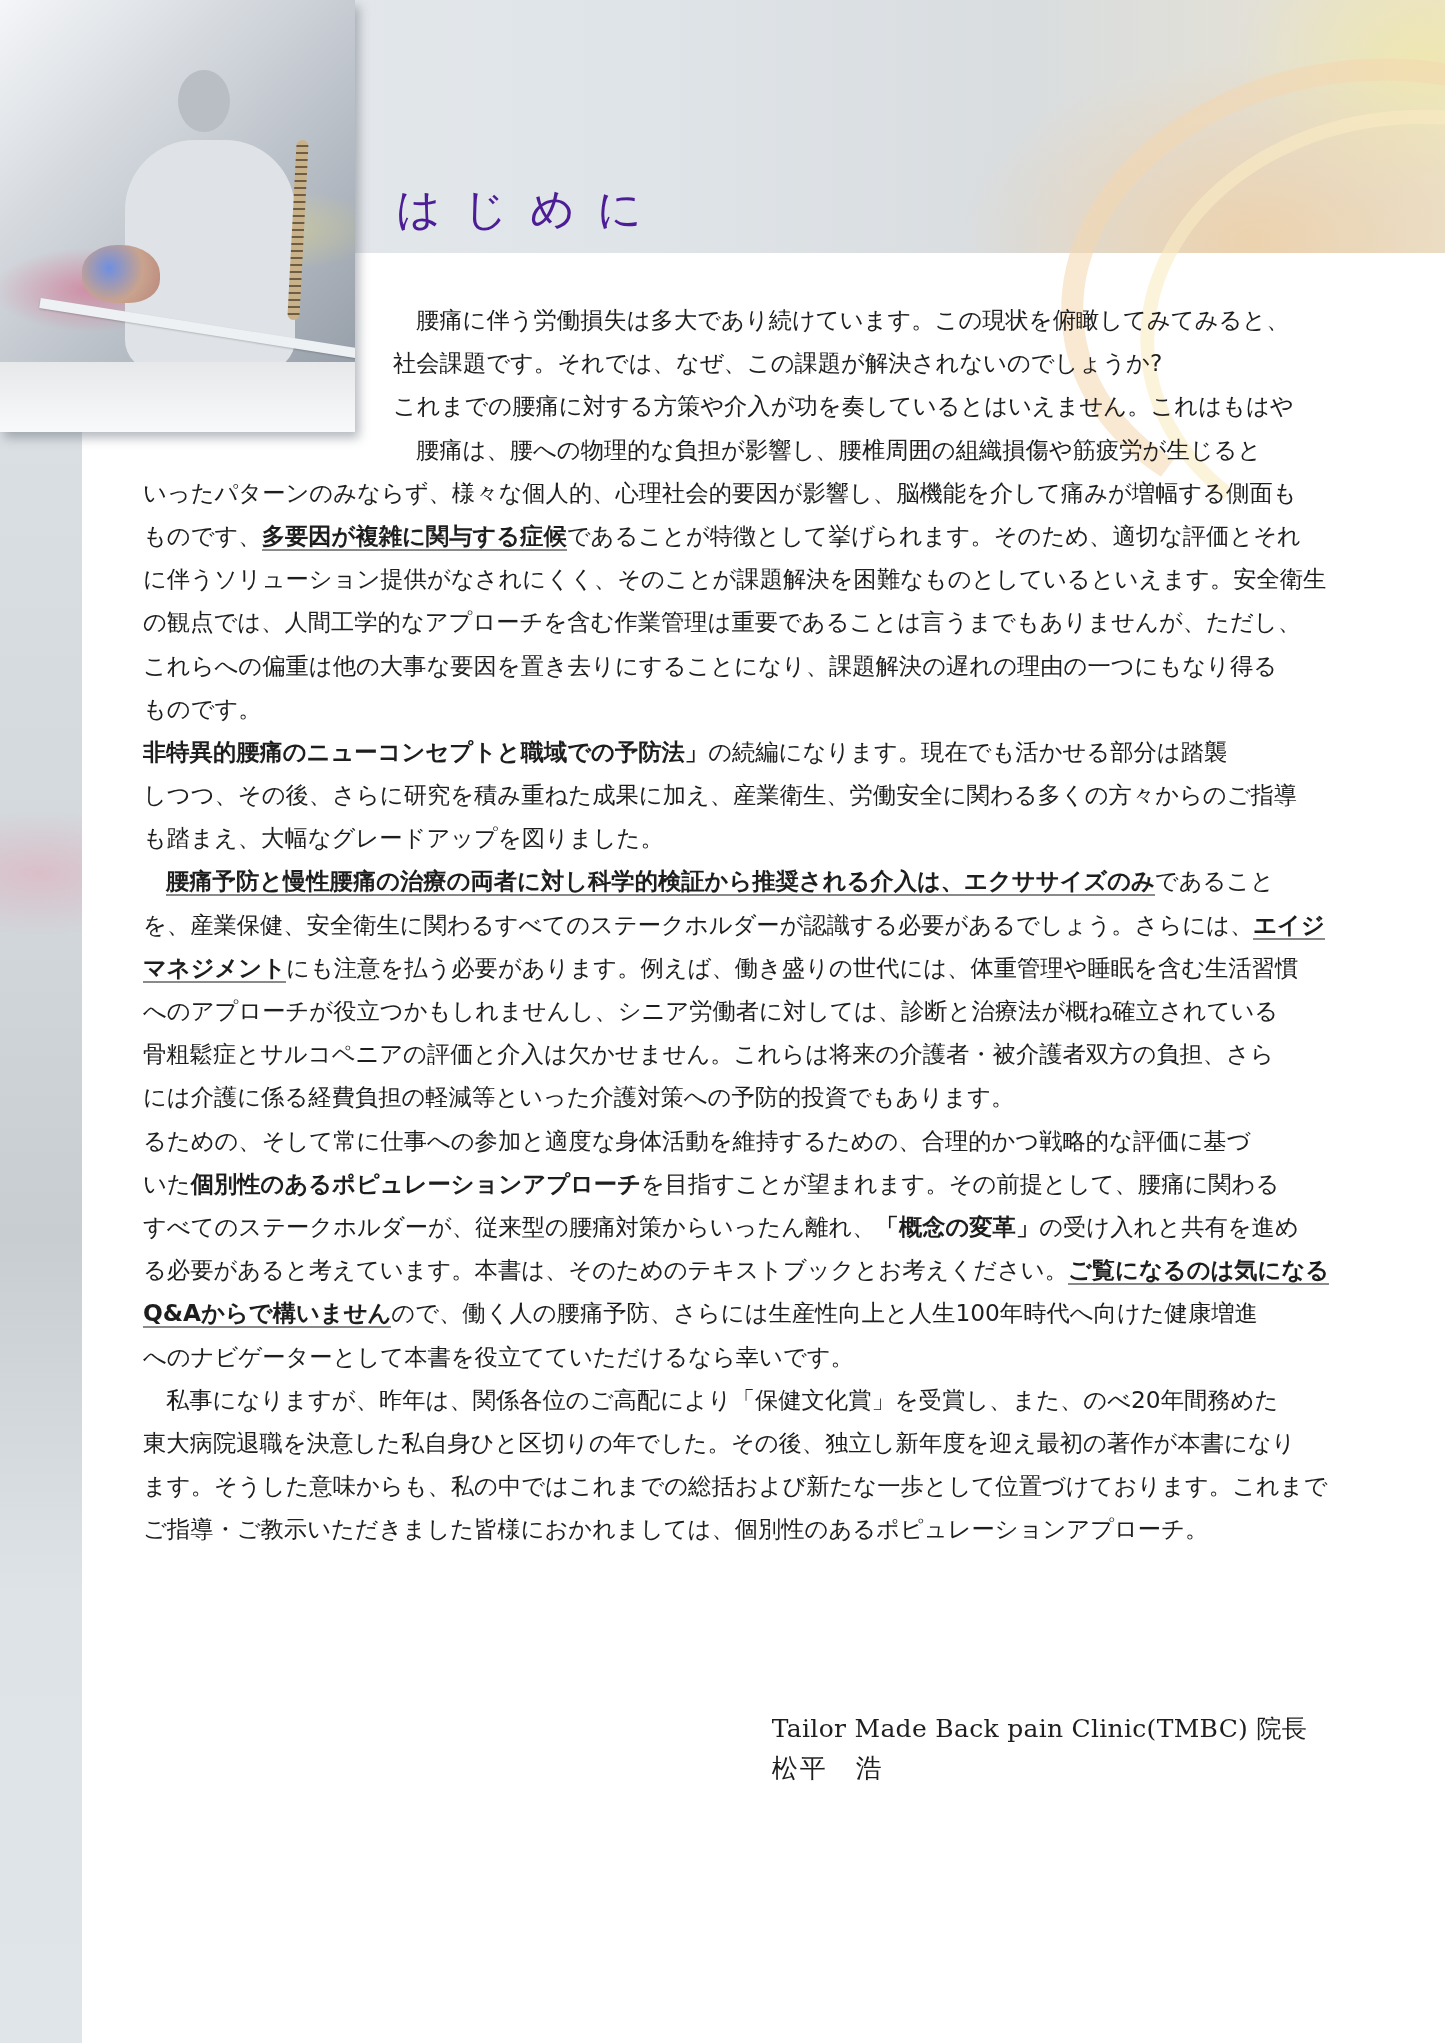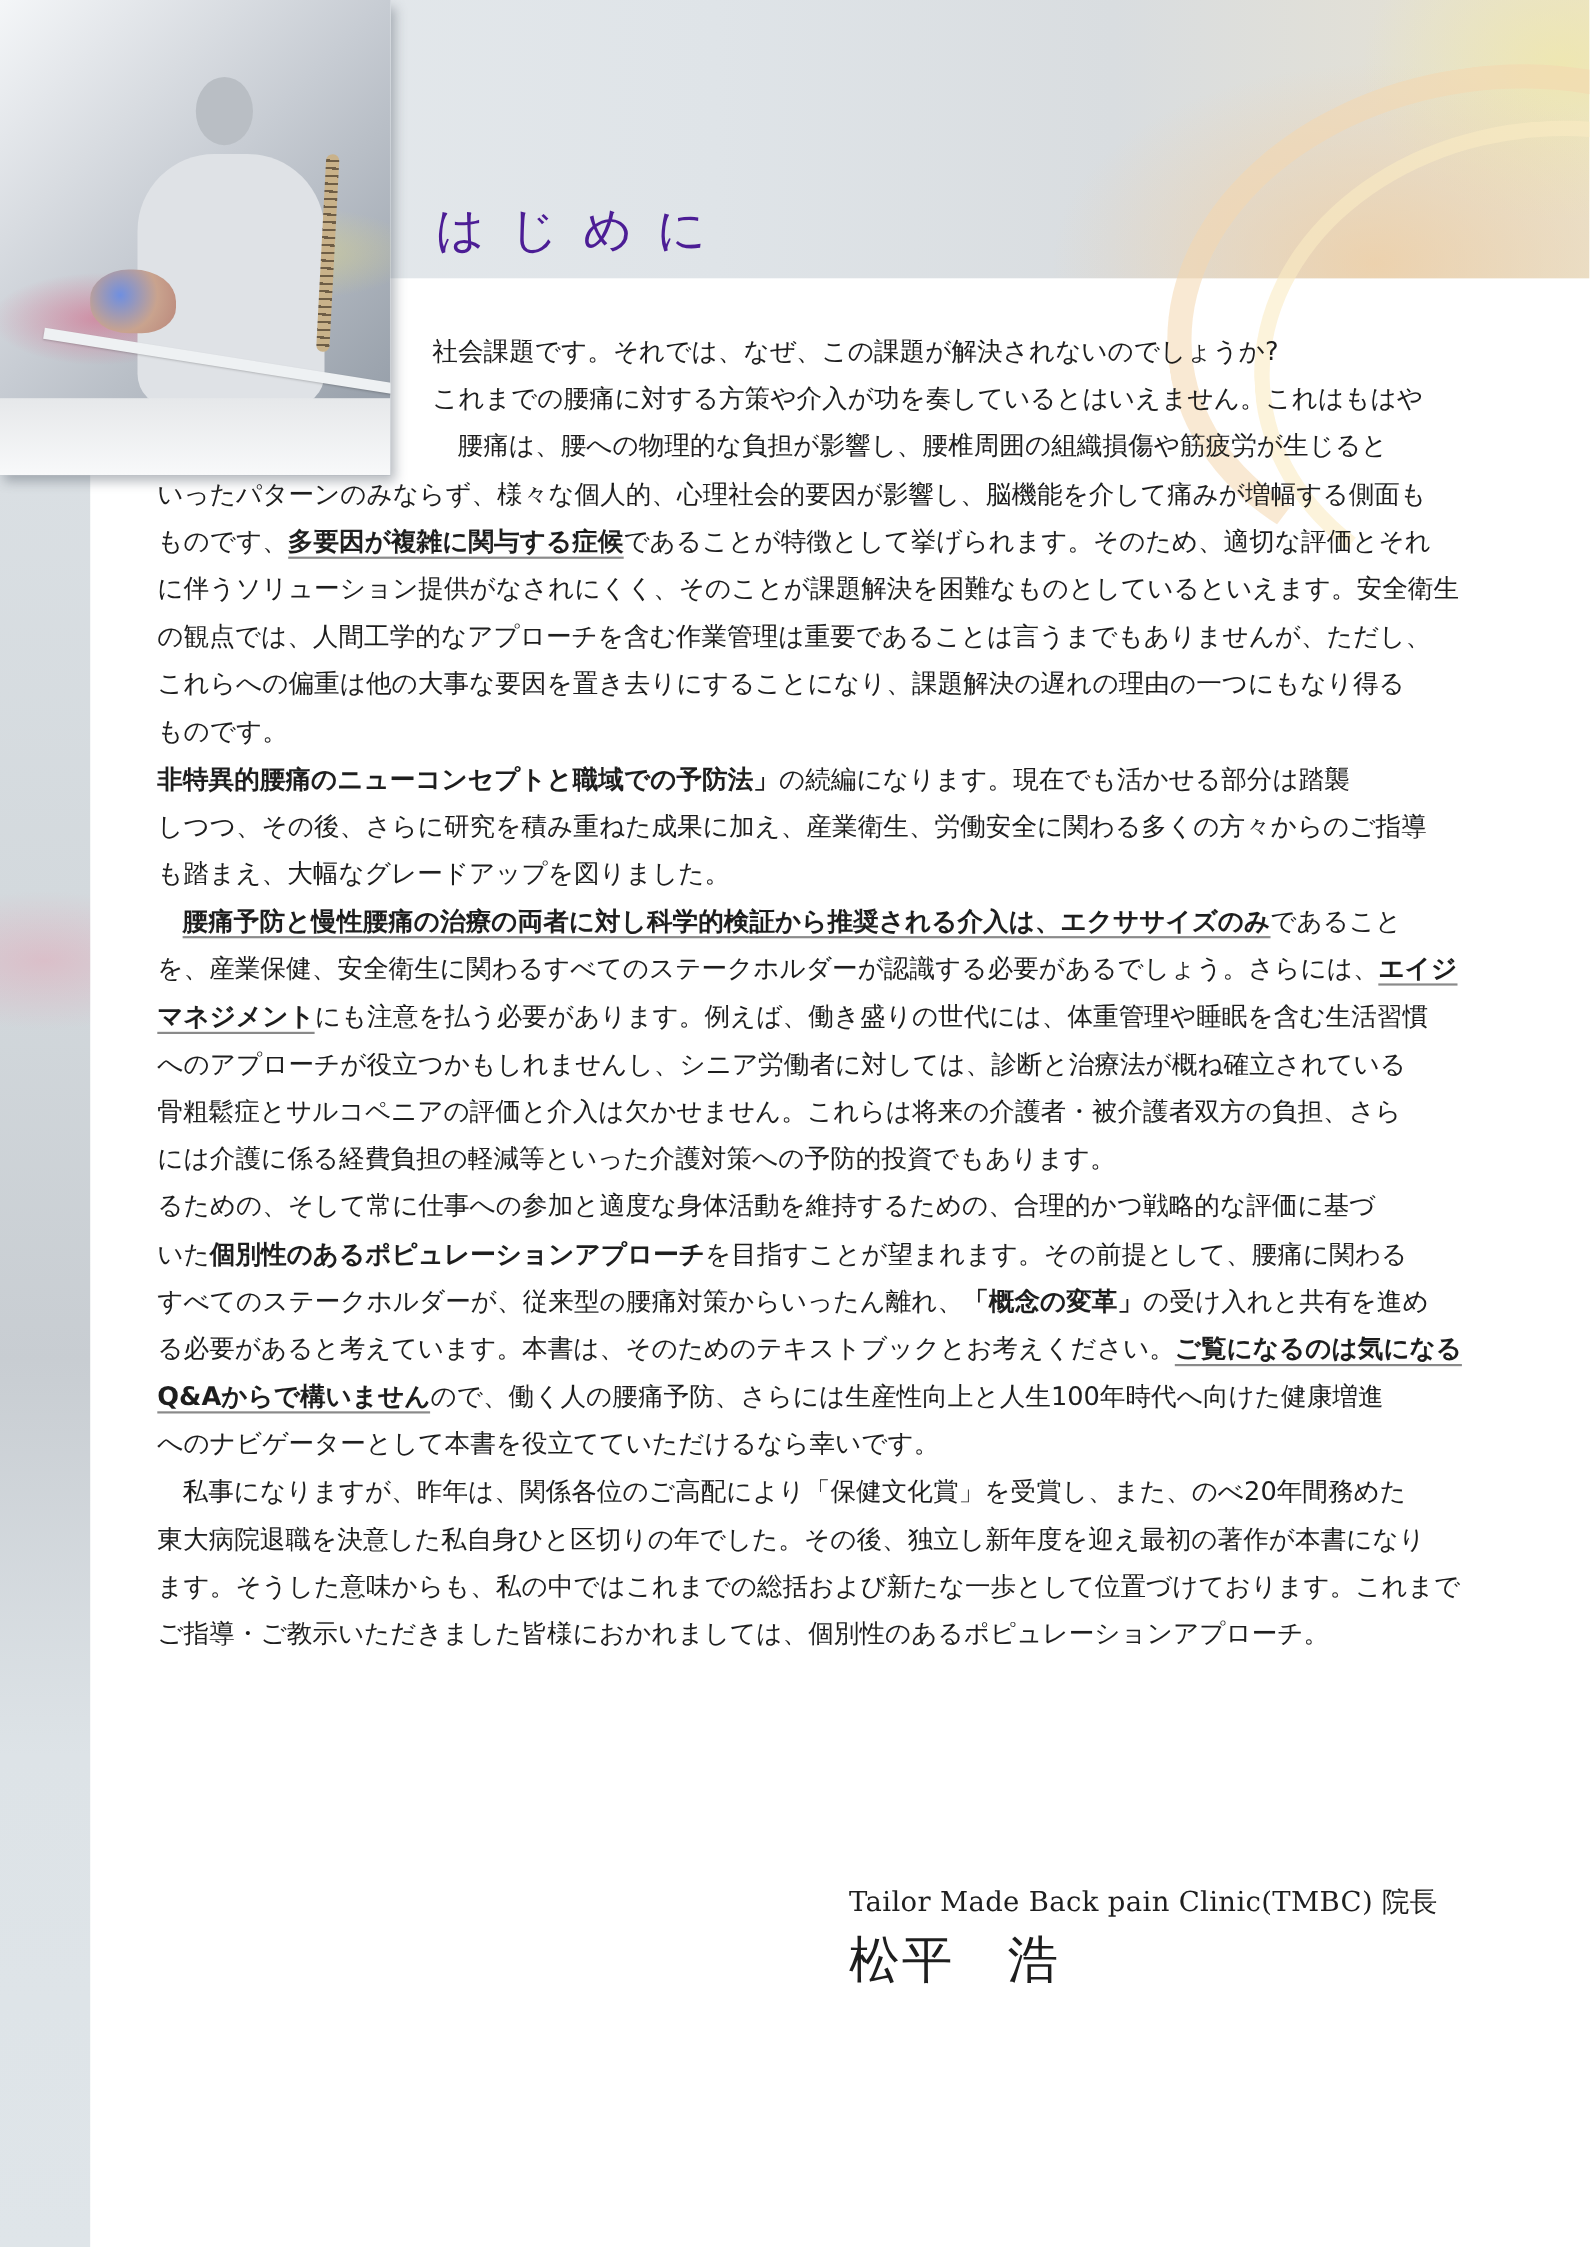--- a/index.html
+++ b/index.html
@@ -82,21 +82,21 @@
     .line { white-space: nowrap; height: 43.2px; display: block; }
     .line.beside { padding-left: 250px; }
     .line.indent { text-indent: 23px; }
     .ul { border-bottom: 2px solid #8a8a8a; font-weight: bold; }
     .bold { font-weight: bold; }
     .signature {
       position: absolute; right: 138px; top: 1712px; text-align: left;
       font-family: "DejaVu Serif", "Liberation Serif", serif;
     }
     .sig-org { font-size: 25px; display: block; letter-spacing: 0.3px; }
-    .sig-name { font-size: 46px; display: block; margin-top: 6px; letter-spacing: 2px; word-spacing: 20px; }
+    .sig-name { font-size: 26px; display: block; margin-top: 6px; letter-spacing: 2px; word-spacing: 20px; }
   </style>
 </head>
 <body>
 
 <div class="header-band">
   <div class="silk-1"></div>
   <div class="silk-2"></div>
 </div>
 <div class="left-strip"></div>
 
@@ -105,20 +105,21 @@
   <div class="figure-head"></div>
   <div class="figure-spine"></div>
   <div class="figure-brain"></div>
   <div class="figure-bar"></div>
   <div class="photo-base"></div>
 </div>
 
 <h1 class="page-title">はじめに</h1>
 
 <div class="body-text">
+  <span class="line beside indent">腰痛に伴う労働損失は多大であり続けています。この現状を俯瞰してみてみると、</span>
   <span class="line beside">社会課題です。それでは、なぜ、この課題が解決されないのでしょうか?</span>
   <span class="line beside">これまでの腰痛に対する方策や介入が功を奏しているとはいえません。これはもはや</span>
   <span class="line beside indent">腰痛は、腰への物理的な負担が影響し、腰椎周囲の組織損傷や筋疲労が生じると</span>
   <span class="line">いったパターンのみならず、様々な個人的、心理社会的要因が影響し、脳機能を介して痛みが増幅する側面も</span>
   <span class="line"><span>ものです、</span><span class="ul">多要因が複雑に関与する症候</span><span>であることが特徴として挙げられます。そのため、適切な評価とそれ</span></span>
   <span class="line">に伴うソリューション提供がなされにくく、そのことが課題解決を困難なものとしているといえます。安全衛生</span>
   <span class="line">の観点では、人間工学的なアプローチを含む作業管理は重要であることは言うまでもありませんが、ただし、</span>
   <span class="line">これらへの偏重は他の大事な要因を置き去りにすることになり、課題解決の遅れの理由の一つにもなり得る</span>
   <span class="line">ものです。</span>
   <span class="line"><span class="bold">非特異的腰痛のニューコンセプトと職域での予防法」</span><span>の続編になります。現在でも活かせる部分は踏襲</span></span>

